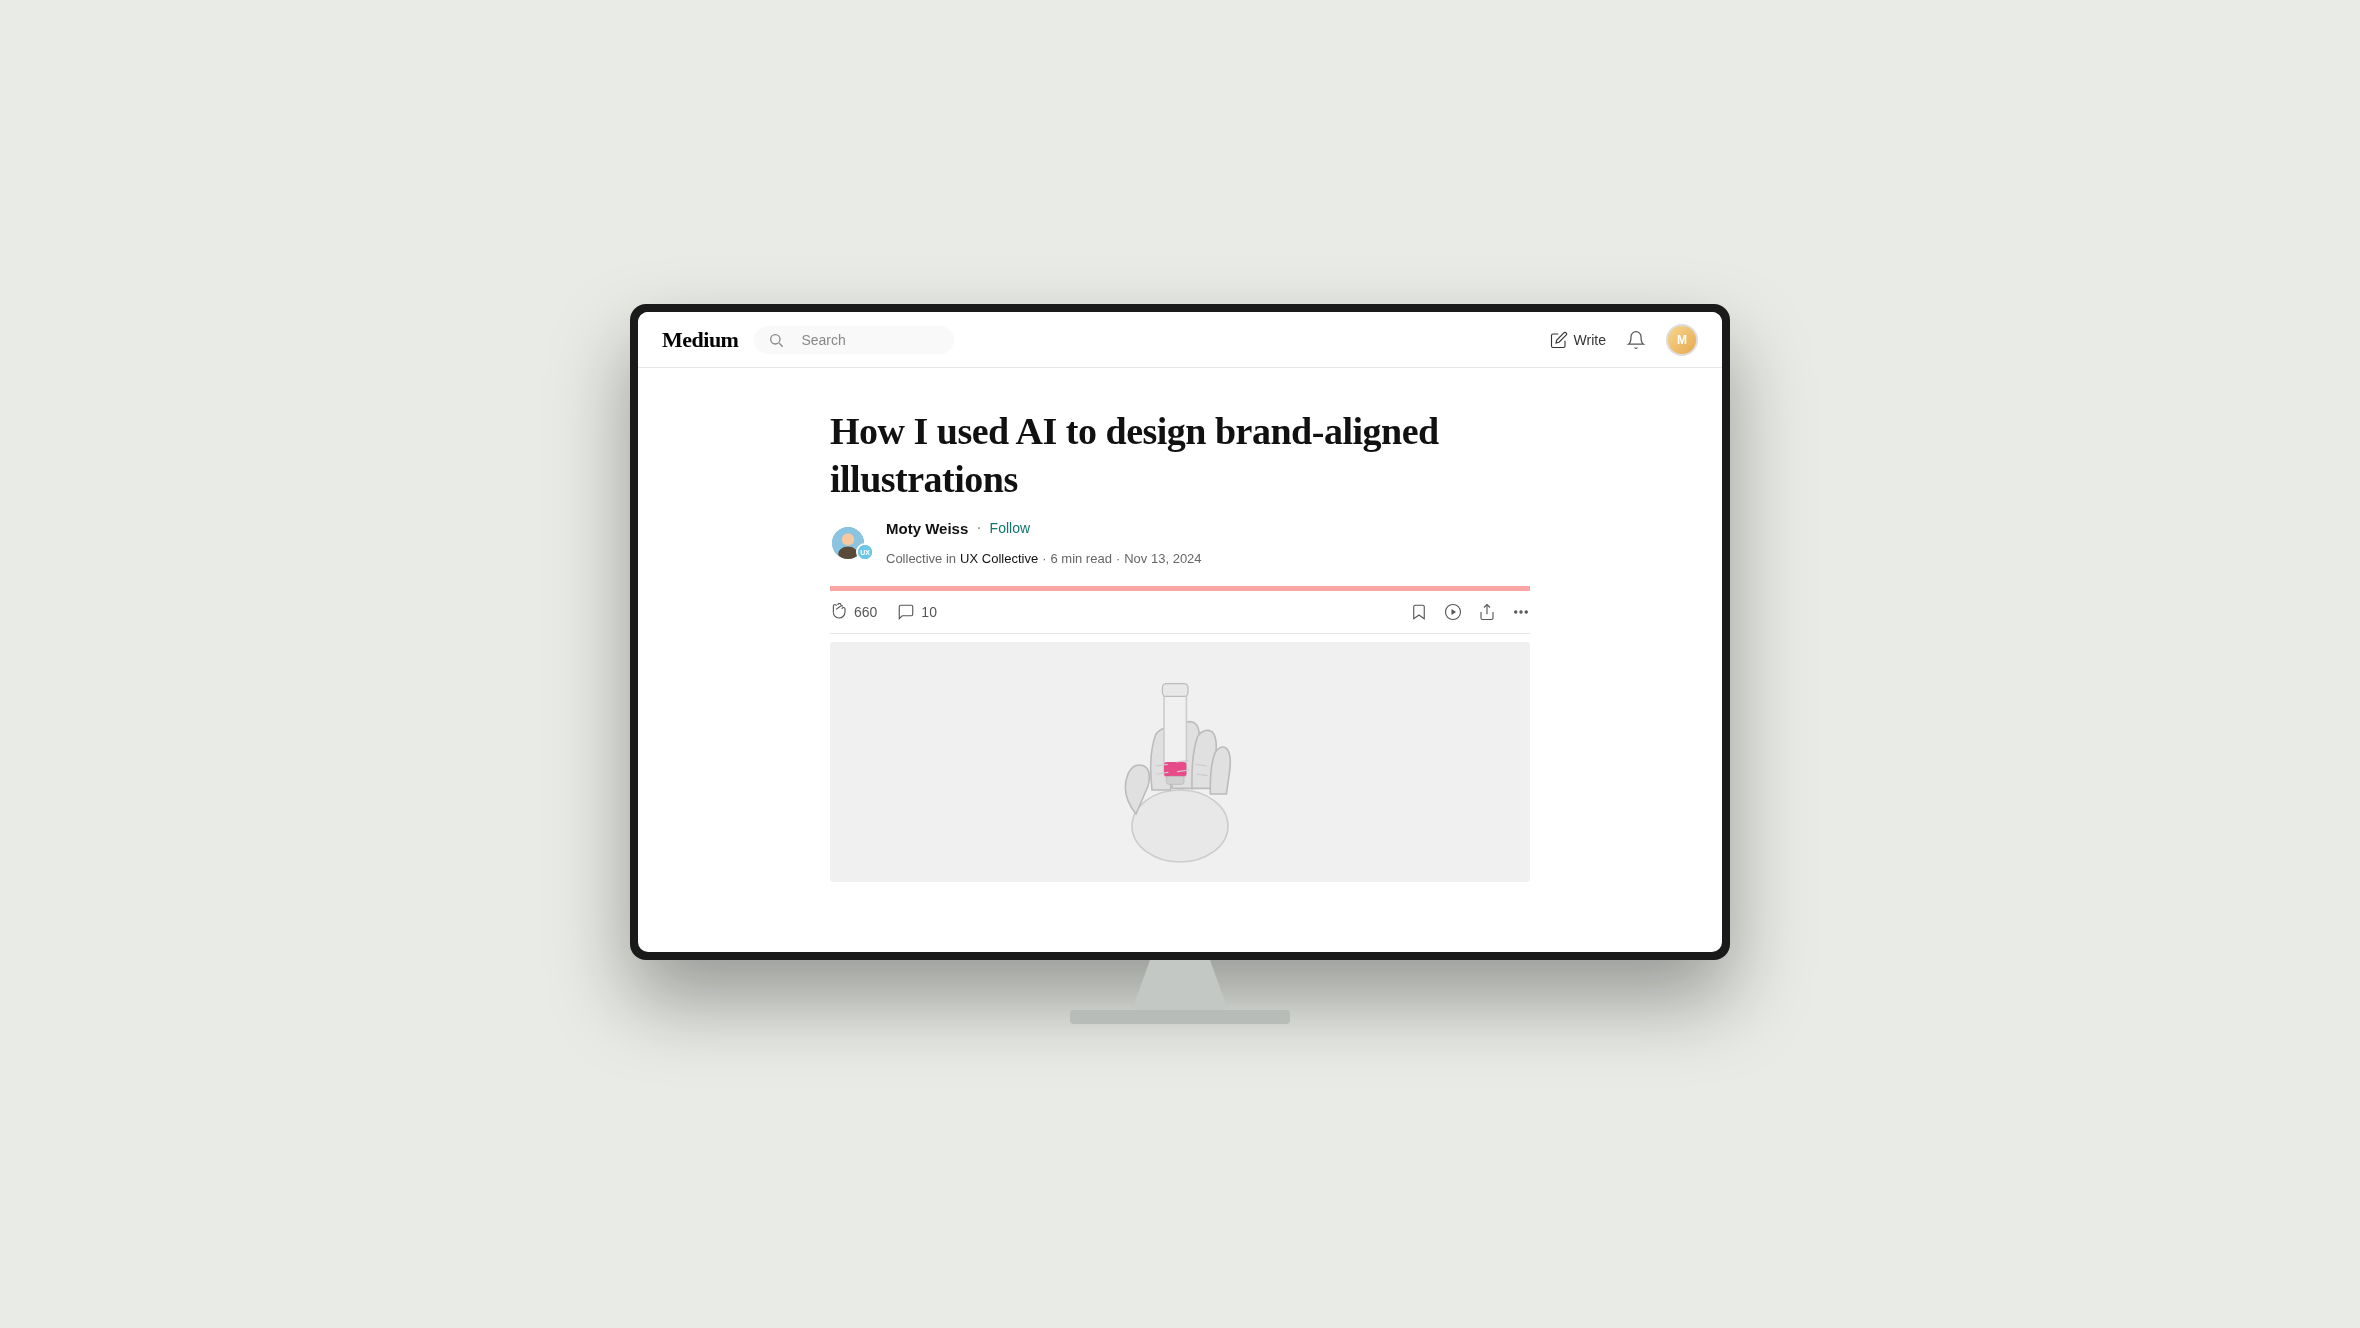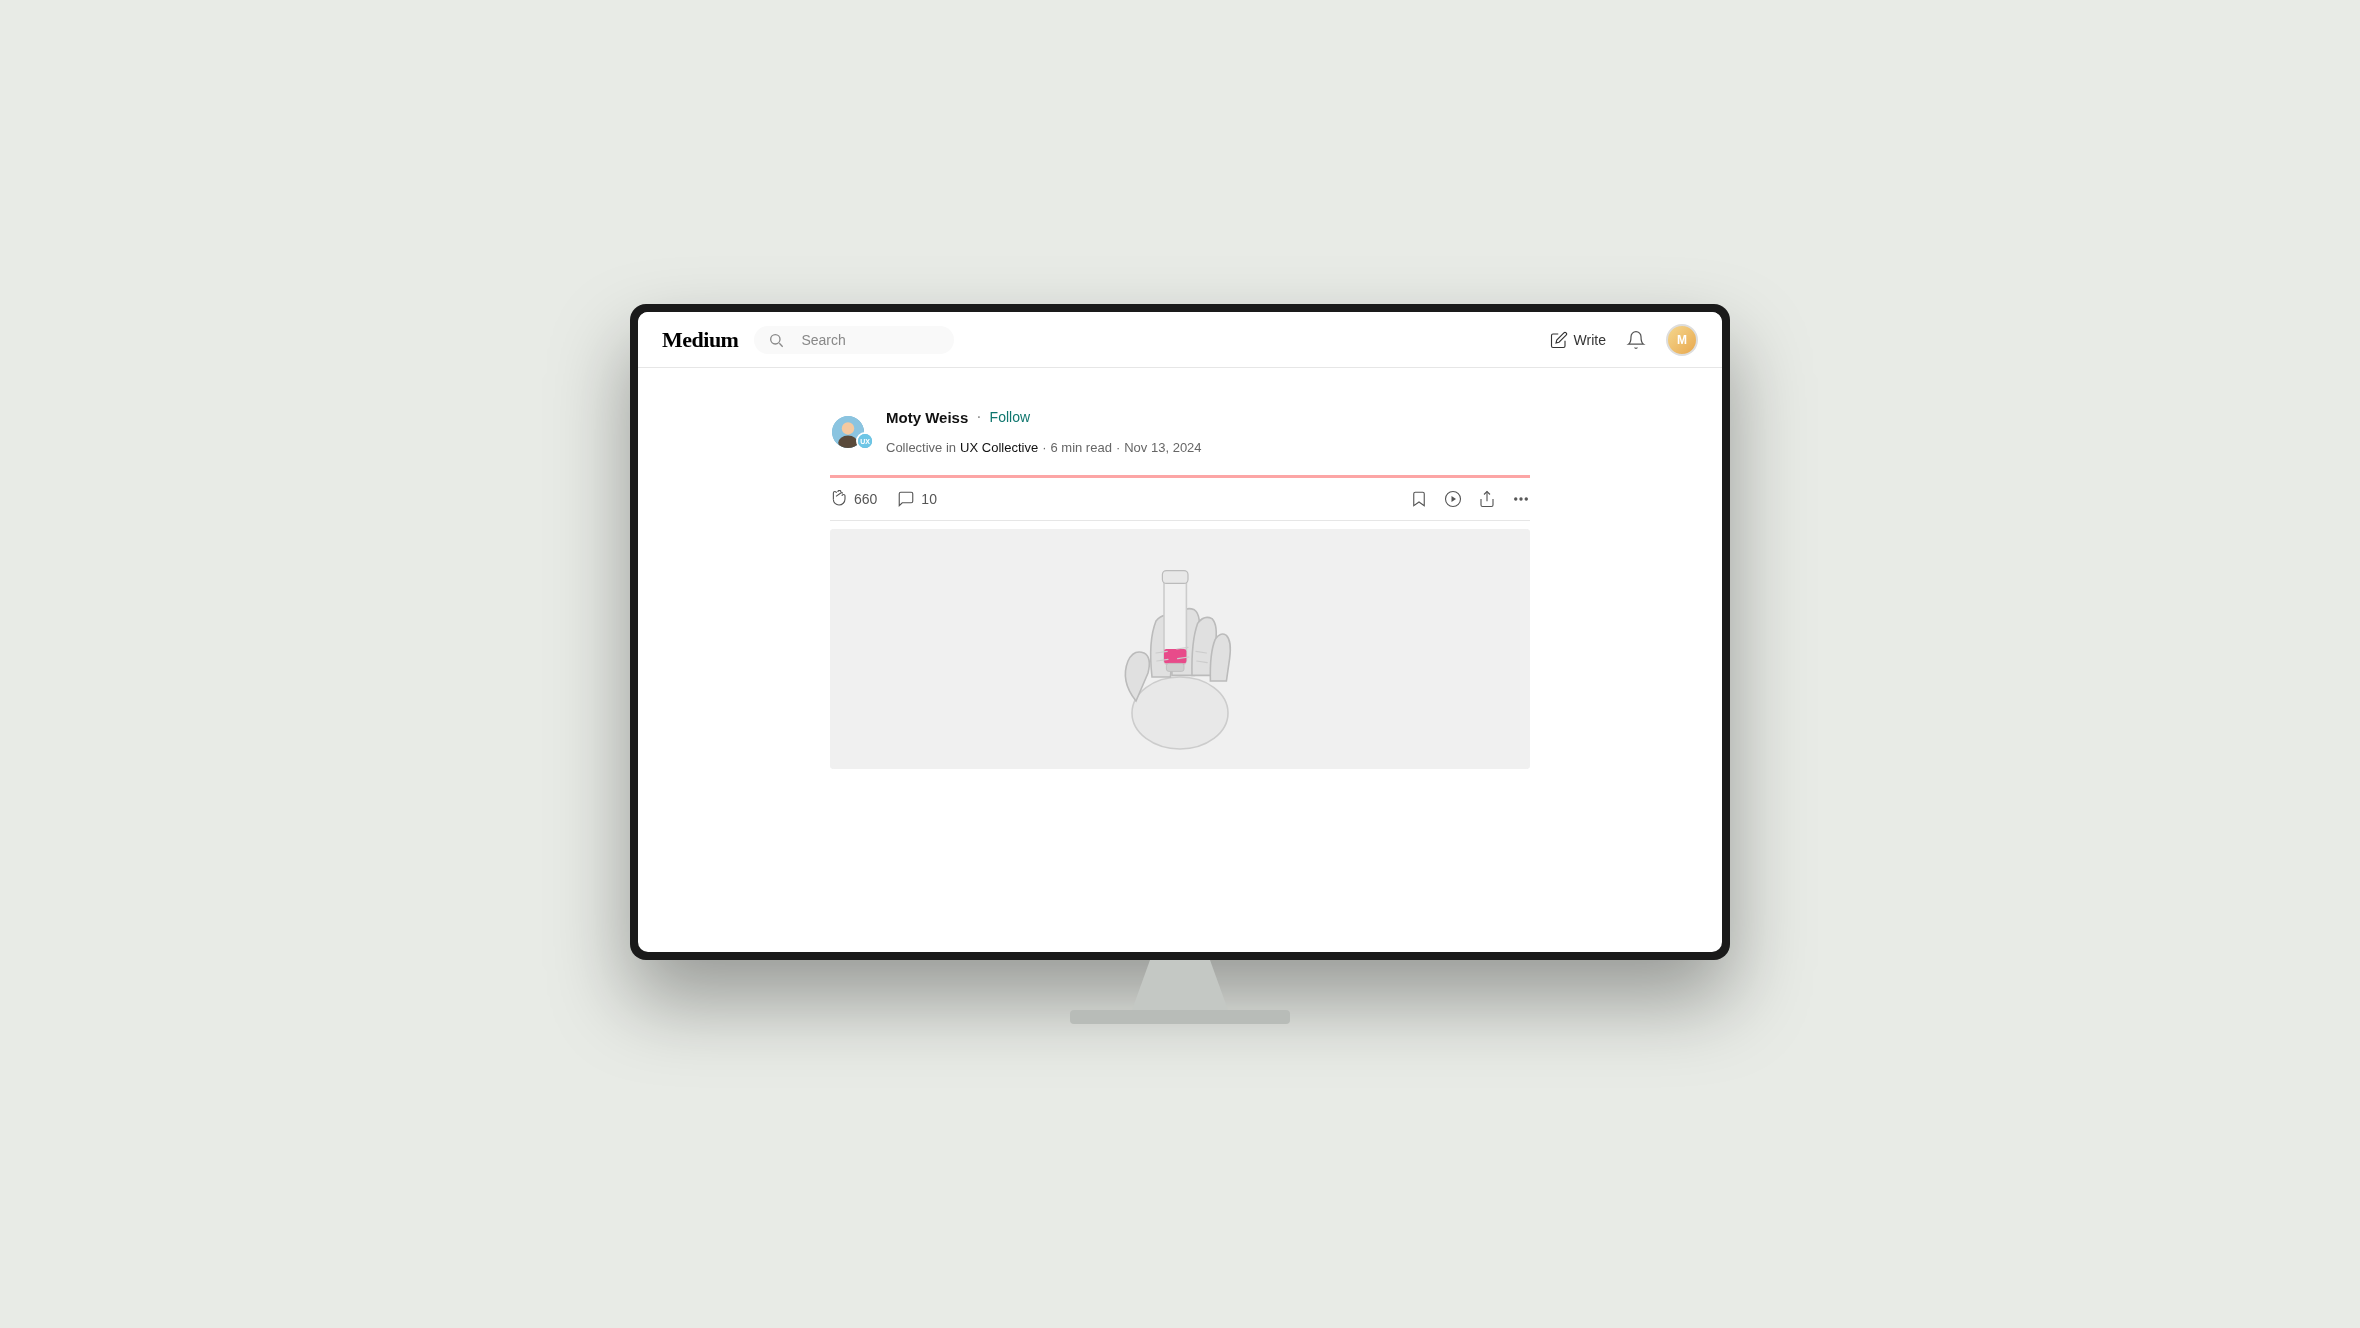--- a/index.html
+++ b/index.html
@@ -229,21 +229,21 @@
     .author-meta .publication {
       color: #111;
       font-weight: 500;
     }
 
     
     .action-bar {
       display: flex;
       align-items: flex-end;
       padding: 12px 0;
-      border-top: 3px solid #fca5a5;
+      border-top: 5px solid #fca5a5;
       border-bottom: 1px solid #e6e6e6;
       margin-bottom: 8px;
     }
 
     .action-left {
       display: flex;
       align-items: center;
       gap: 20px;
       flex: 1;
     }
@@ -331,20 +331,21 @@
             <path d="M13.73 21a2 2 0 0 1-3.46 0"></path>
           </svg>
 
           <div class="nav-avatar">
             <span>M</span>
           </div>
         </div>
       </nav>
 
       <div class="article-area">
+        <h1 class="article-title">How I used AI to design brand-aligned illustrations</h1>
 
 
         <div class="author-row">
           <div class="author-avatars">
             <div class="author-avatar-main">
 
               <svg viewBox="0 0 36 36" width="36" height="36">
                 <circle cx="18" cy="18" r="18" fill="#8bc4e0"></circle>
                 <circle cx="18" cy="14" r="7" fill="#f5c9a0"></circle>
                 <ellipse cx="18" cy="30" rx="11" ry="8" fill="#5a4a3a"></ellipse>

